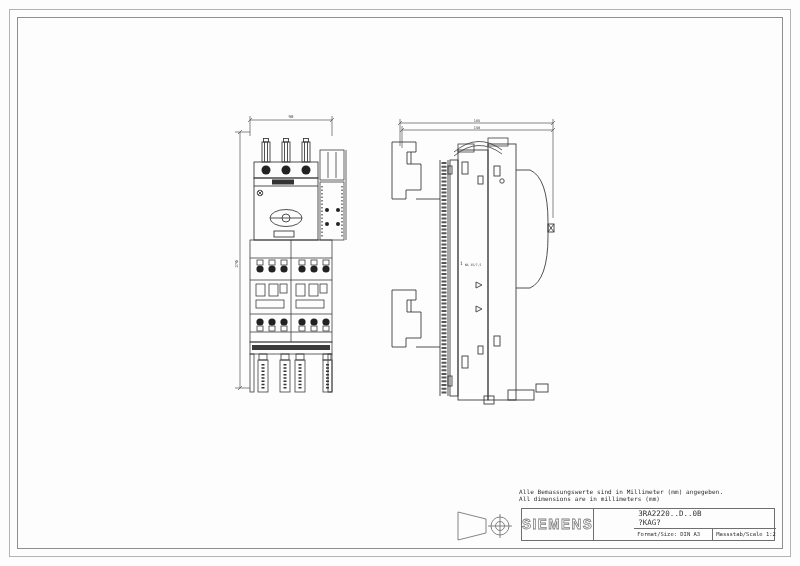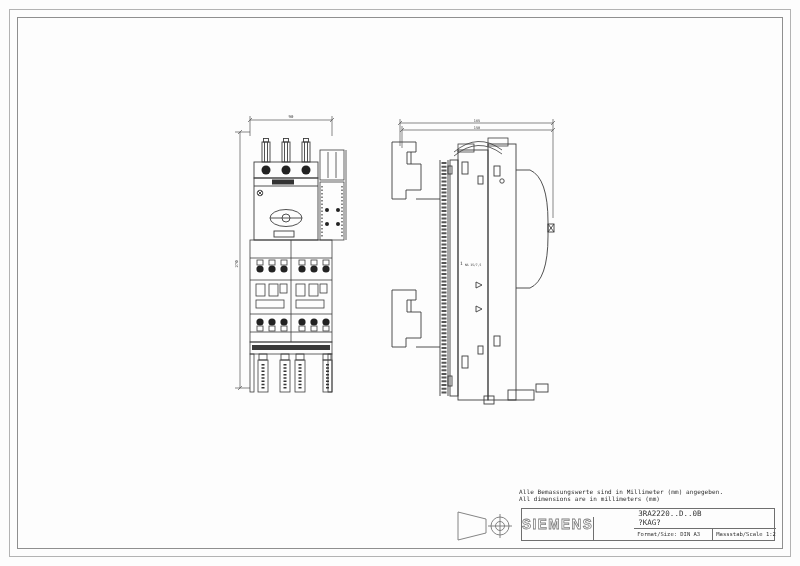--- a/index.html
+++ b/index.html
@@ -11,22 +11,22 @@
   .frame-inner{position:absolute;inset:17px;border:1.5px solid #8f8f8f;}
   .drawing{position:absolute;}
   svg{display:block;}
   svg text{font-family:"DejaVu Sans Mono",monospace;fill:#333;}
   
   .notes{position:absolute;left:519px;top:488px;font-size:6px;line-height:7.4px;
          color:#2e2e2e;letter-spacing:0.1px;white-space:nowrap;}
   
   .titleblock{position:absolute;left:521px;top:508px;width:254px;height:33px;
               border:1px solid #6f6f6f;display:flex;background:#fdfdfd;box-sizing:border-box;}
-  .tb-brand{width:95px;border-right:1px solid #6f6f6f;display:flex;align-items:flex-start;
-            justify-content:center;box-sizing:border-box;margin-top:8px;}
+  .tb-brand{width:95px;border-right:1px solid #6f6f6f;display:flex;align-items:center;
+            justify-content:center;box-sizing:border-box;}
   .siemens{font-family:"Liberation Sans",sans-serif;font-weight:700;font-size:13.5px;
            letter-spacing:1.5px;color:#9a9a9a;transform:scaleY(1.05);}
   @supports (-webkit-text-stroke: 1px #000){
     .siemens{color:#fff;-webkit-text-stroke:0.8px #808080;}
   }
   .tb-right{flex:1;display:flex;flex-direction:column;margin-left:40px;}
   .tb-product{flex:1;border-bottom:1px solid #6f6f6f;padding:1px 0 0 4px;
               font-size:7.5px;line-height:8.5px;box-sizing:border-box;}
   .tb-bottom{height:11px;display:flex;font-size:5.5px;line-height:10px;box-sizing:border-box;}
   .tb-format{width:79px;border-right:1px solid #6f6f6f;padding-left:3px;box-sizing:border-box;white-space:nowrap;overflow:hidden;}

